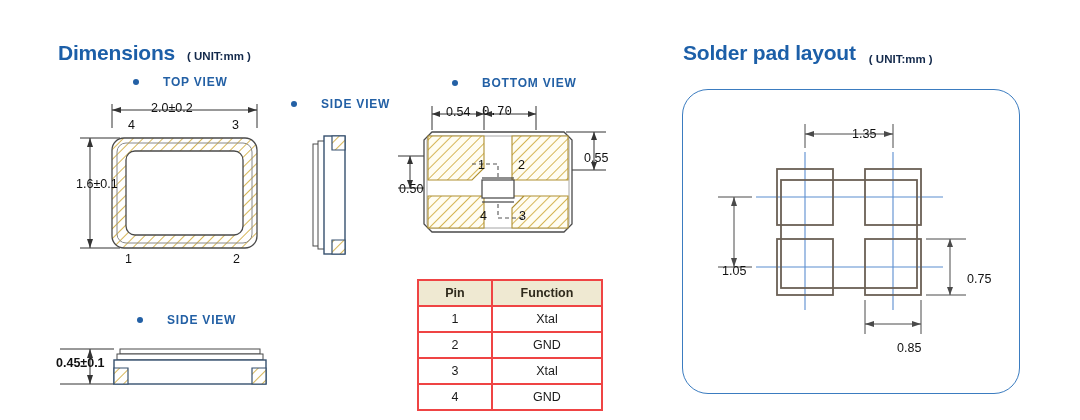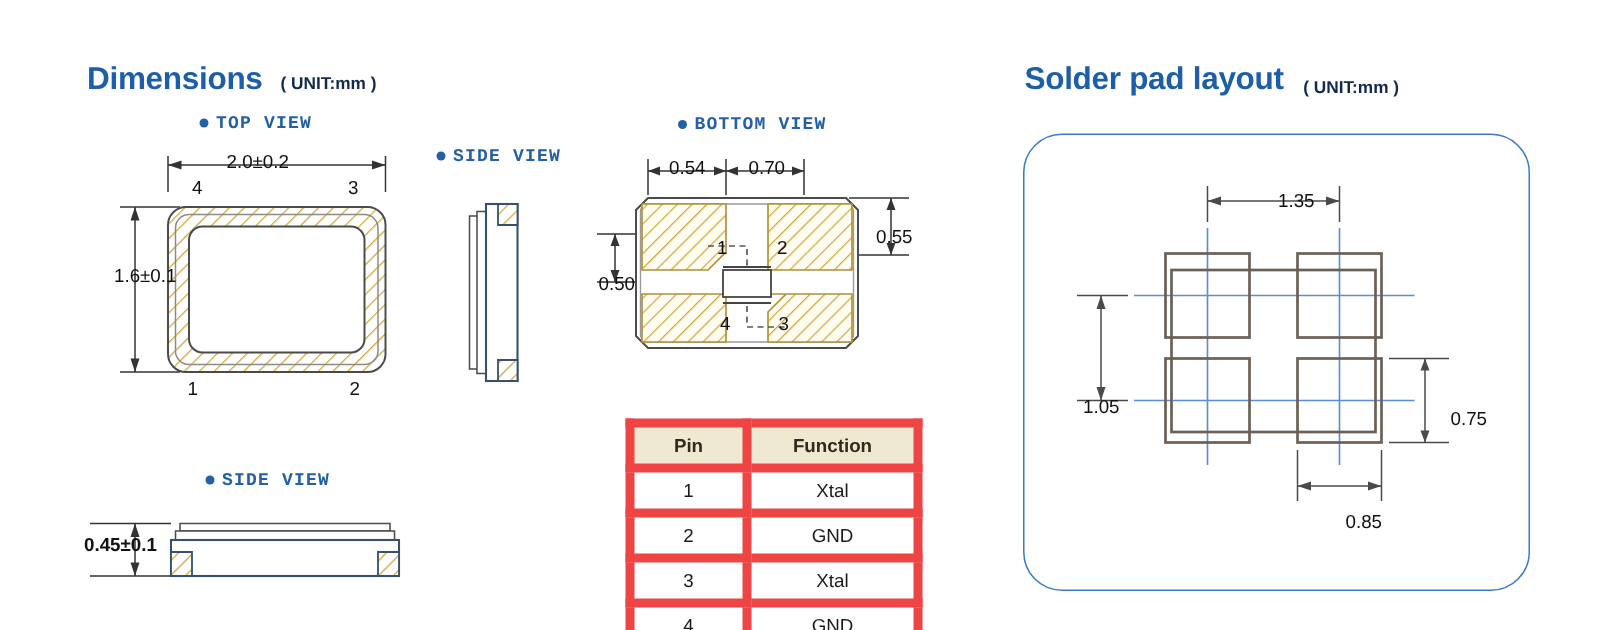--- a/index.html
+++ b/index.html
@@ -31,22 +31,21 @@
 
   
   .view-label {
     font-size: 12px;
     font-weight: bold;
     color: #2360a5;
     letter-spacing: 0.8px;
     white-space: nowrap;
     display: flex;
     align-items: center;
-    gap: 5px;
-    font-family: Liberation Mono, monospace;
+    gap: 24px;
   }
   .view-label .dot {
     width: 6px; height: 6px;
     border-radius: 50%;
     background: #2360a5;
     display: inline-block;
     flex: none;
   }
 
   
@@ -62,21 +61,21 @@
     white-space: nowrap;
   }
 
   
   .pin-table {
     border-collapse: collapse;
     font-size: 12.5px;
     color: #1a1a1a;
   }
   .pin-table th, .pin-table td {
-    border: 6px solid #ef4444;
+    border: 2px solid #ef4444;
     text-align: center;
     padding: 0;
     height: 24px;
     font-weight: normal;
   }
   .pin-table th {
     background: #efe9d2;
     font-weight: bold;
     color: #2f2a1c;
   }
@@ -266,21 +265,21 @@
 
     <g stroke="#444" stroke-width="1.2">
       <line x1="84" y1="78" x2="116" y2="78"></line>
       <rect x="84" y="80" width="32" height="18" fill="#ffffff"></rect>
       <line x1="84" y1="102" x2="116" y2="102"></line>
     </g>
   </svg>
 </div>
 
 <div class="abs dim" style="left:446px; top:105px;">0.54</div>
-<div class="abs dim" style="left:499px; top:105px;">0.70</div>
+<div class="abs dim" style="left:482px; top:105px;font-family:Liberation Mono, monospace;">0.70</div>
 <div class="abs dim" style="left:399px; top:182px;">0.50</div>
 <div class="abs dim" style="left:584px; top:151px;">0.55</div>
 <div class="abs pin-num" style="left:478px; top:158px;">1</div>
 <div class="abs pin-num" style="left:518px; top:158px;">2</div>
 <div class="abs pin-num" style="left:519px; top:209px;">3</div>
 <div class="abs pin-num" style="left:480px; top:209px;">4</div>
 
 <div class="abs" style="left:417px; top:279px;">
   <table class="pin-table">
     <thead>

